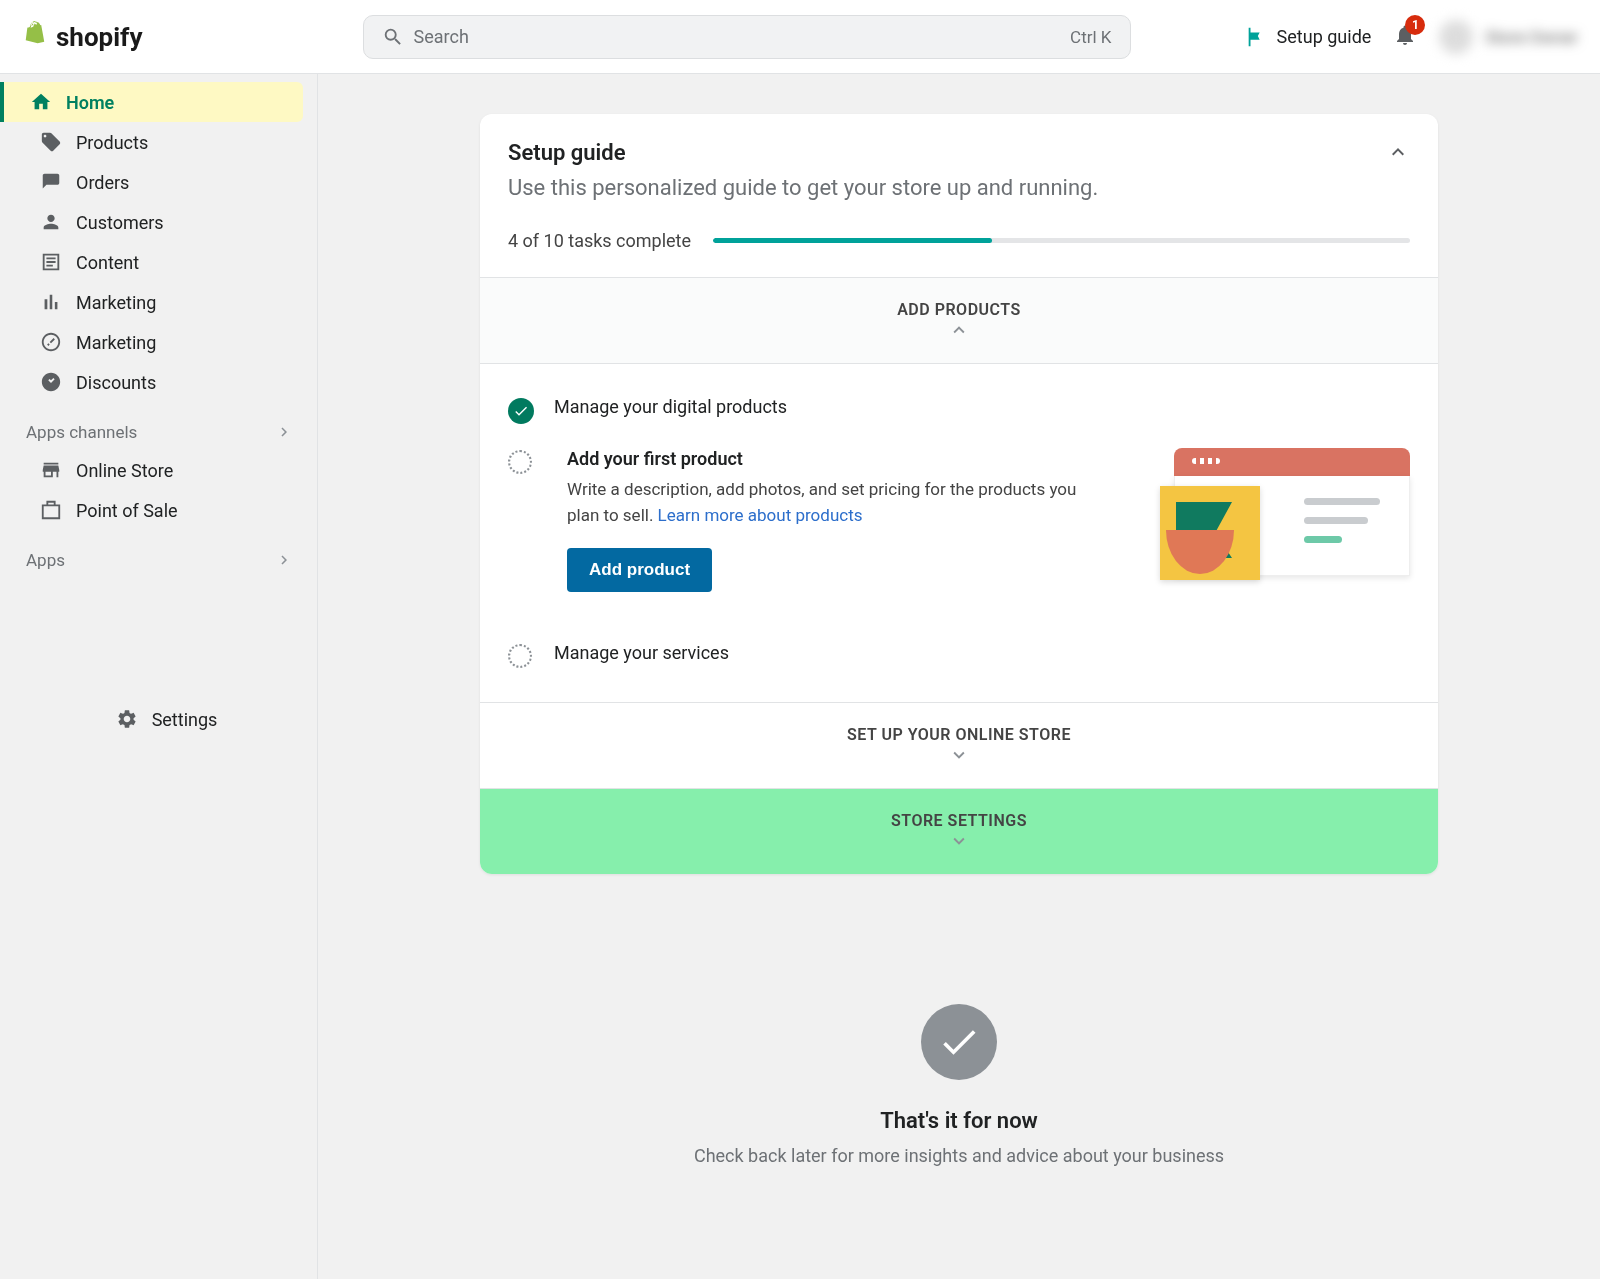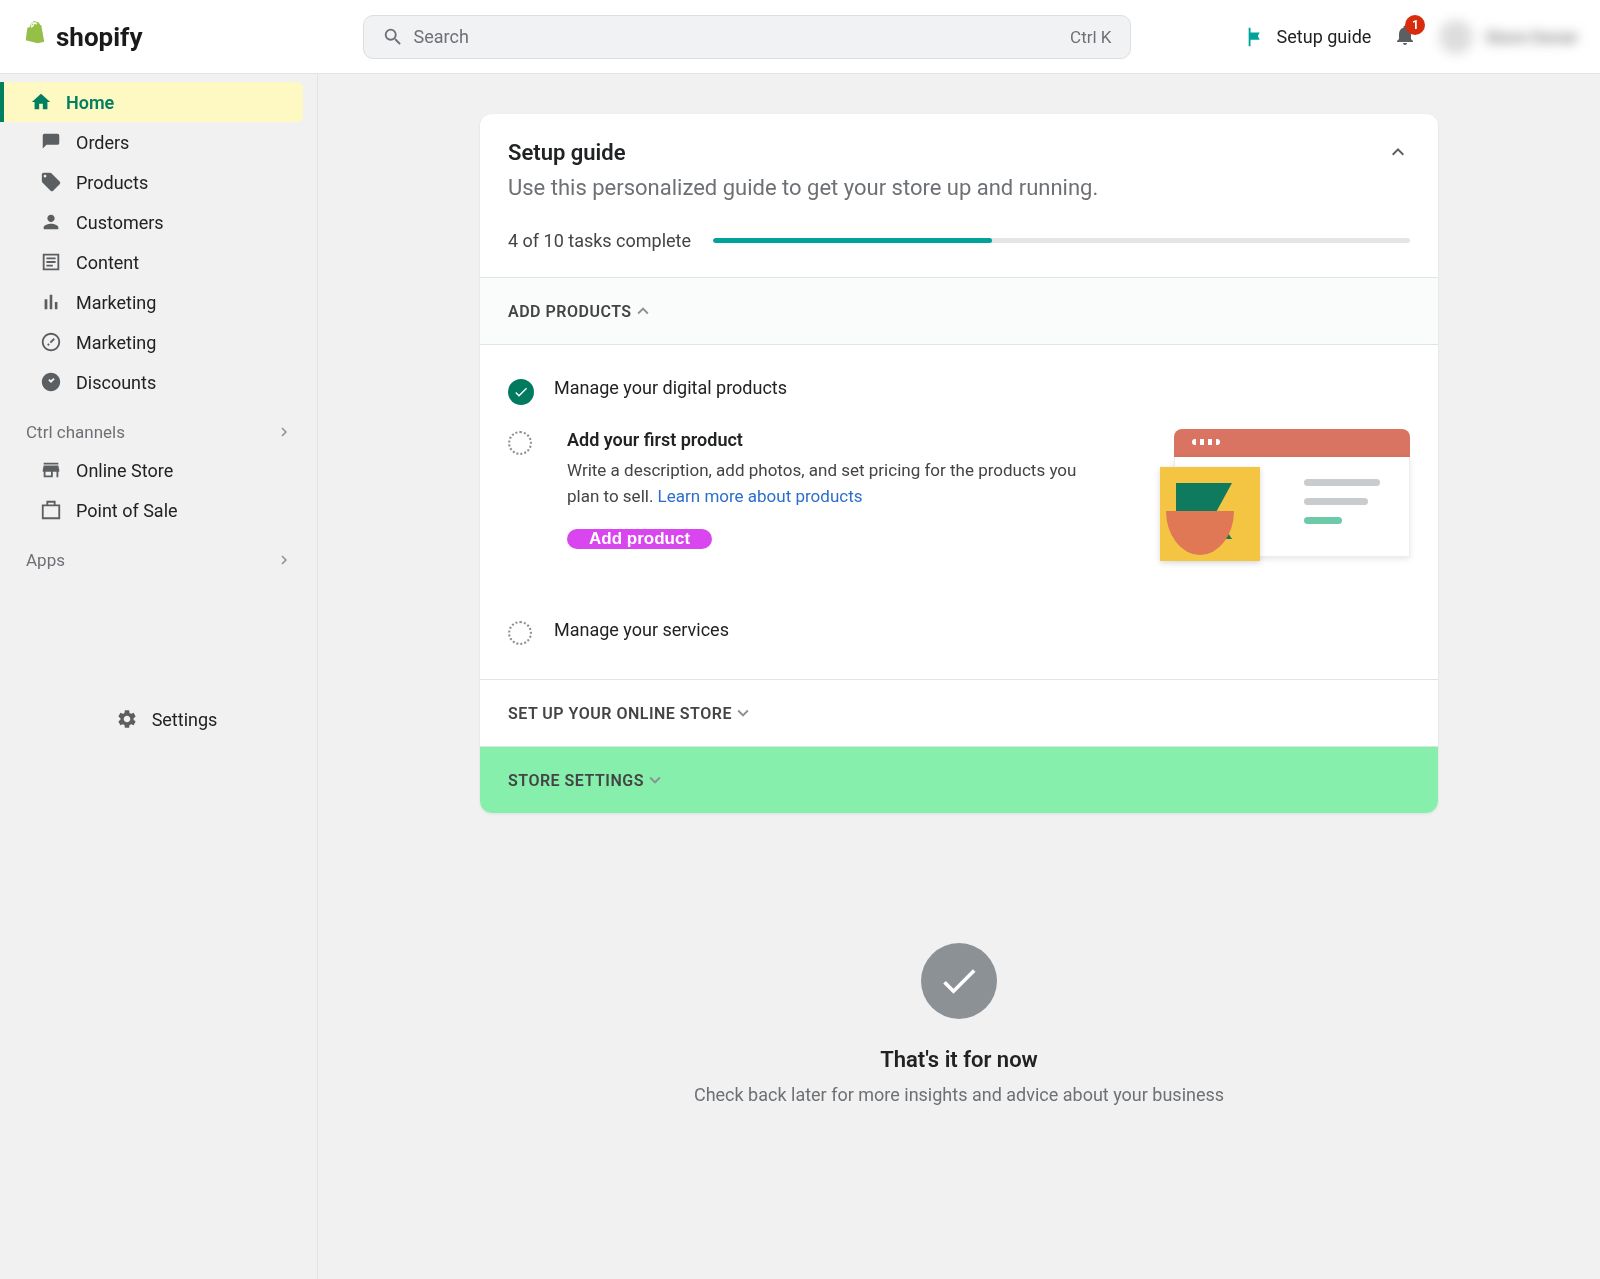--- a/index.html
+++ b/index.html
@@ -41,35 +41,35 @@
 .card-header-text { flex: 1; }
 .card-title { font-size: 22px; font-weight: 600; color: #202223; margin-bottom: 10px; }
 .card-subtitle { font-size: 22px; color: #6d7175; }
 .collapse-btn { cursor: pointer; }
 .progress-row { padding: 10px 28px 26px 28px; display: flex; align-items: center; gap: 22px; }
 .progress-text { font-size: 18px; color: #444; }
 .progress-bar { flex: 1; height: 5px; background: #e4e5e7; border-radius: 3px; overflow: hidden; }
 .progress-fill { height: 100%; background: #00a29a; border-radius: 3px; }
 
 .section { border-top: 1px solid #e1e3e5; }
-.section-head { padding: 22px 28px; display: flex; align-items: center; justify-content: flex-start; cursor: pointer; background: #fafbfb; }
+.section-head { padding: 22px 28px; display: flex; align-items: center; justify-content: flex-start; cursor: pointer; background: #fafbfb; flex-direction: column; }
 .section-head-title { font-size: 16px; font-weight: 600; letter-spacing: 0.5px; text-transform: uppercase; color: #444; }
 .section-body { padding: 20px 28px; border-top: 1px solid #e1e3e5; }
 
 .task { display: flex; gap: 20px; padding: 12px 0; }
 .task-icon { width: 26px; height: 26px; flex-shrink: 0; margin-top: 2px; }
 .check-circle { width: 26px; height: 26px; background: #017a5f; border-radius: 50%; display: flex; align-items: center; justify-content: center; }
 .check-circle svg { width: 16px; height: 16px; fill: #fff; }
 .dotted-circle { width: 24px; height: 24px; border: 2px dotted #8c9196; border-radius: 50%; }
 .task-content { flex: 1; }
 .task-title { font-size: 18px; color: #202223; }
 .task-expanded { margin-top: 8px; }
 .task-desc { font-size: 17px; color: #444; line-height: 1.5; max-width: 520px; }
 .task-desc a { color: #2c6ecb; text-decoration: none; }
-.btn-primary { display: inline-block; margin-top: 20px; background: #d946ef; color: #fff; border: none; padding: 0 22px; font-size: 17px; font-weight: 600; border-radius: 18px; cursor: pointer; }
+.btn-primary { display: inline-block; margin-top: 20px; background: #0369a1; color: #fff; border: none; padding: 12px 22px; font-size: 17px; font-weight: 600; border-radius: 4px; cursor: pointer; }
 
 .task-illustration { width: 250px; height: 140px; position: relative; margin-left: 20px; }
 .illus-bg { position: absolute; top: 0; right: 0; width: 236px; height: 28px; background: #d97362; border-radius: 8px 8px 0 0; }
 .illus-bg::after { content:''; position:absolute; top:10px; left:18px; width:28px; height:6px; background:repeating-linear-gradient(90deg,#fff 0 4px,transparent 4px 8px); border-radius:3px;}
 .illus-panel { position: absolute; top: 28px; right: 0; width: 236px; height: 100px; background: #fff; border: 1px solid #eee; border-top:none; box-shadow: 0 2px 6px rgba(0,0,0,0.1); }
 .illus-img { position: absolute; top: 38px; left: 0; width: 100px; height: 94px; background: #f4c542; box-shadow: 0 2px 6px rgba(0,0,0,0.15); }
 .illus-img::after { content: ''; position: absolute; top: 16px; left: 16px; width: 56px; height: 56px; background: #107a5f; clip-path: polygon(0 0, 100% 0, 70% 55%, 100% 100%, 0 100%); }
 .illus-circle { position: absolute; top: 82px; left: 6px; width: 68px; height: 44px; background: #e07856; border-radius: 50% 50% 0 0 / 100% 100% 0 0; transform: rotate(180deg); }
 .illus-lines { position: absolute; top: 50px; right: 30px; }
 .illus-lines div { height: 7px; background: #c9cccf; border-radius: 4px; margin-bottom: 12px; }
@@ -127,32 +127,32 @@
 
 <div class="sidebar">
   <div class="nav-item active">
     <svg viewBox="0 0 24 24">
         <path d="M10 20v-6h4v6h5v-8h3L12 3 2 12h3v8z"></path>
       </svg>
     <span>Home</span>
   </div>
   <div class="nav-item">
     <svg viewBox="0 0 24 24">
+        <path d="M21.41 11.58l-9-9C12.05 2.22 11.55 2 11 2H4c-1.1 0-2 .9-2 2v7c0 .55.22 1.05.59 1.42l9 9c.36.36.86.58 1.41.58s1.05-.22 1.41-.59l7-7c.37-.36.59-.86.59-1.41s-.23-1.06-.59-1.42zM5.5 7C4.67 7 4 6.33 4 5.5S4.67 4 5.5 4 7 4.67 7 5.5 6.33 7 5.5 7z"></path>
+      </svg>
+    <span>Products</span>
+  </div>
+  <div class="nav-item">
+    <svg viewBox="0 0 24 24">
         <path d="M19 3H5c-1.1 0-2 .9-2 2v14l4-4h12c1.1 0 2-.9 2-2V5c0-1.1-.9-2-2-2z"></path>
       </svg>
     <span>Orders</span>
   </div>
   <div class="nav-item">
     <svg viewBox="0 0 24 24">
-        <path d="M21.41 11.58l-9-9C12.05 2.22 11.55 2 11 2H4c-1.1 0-2 .9-2 2v7c0 .55.22 1.05.59 1.42l9 9c.36.36.86.58 1.41.58s1.05-.22 1.41-.59l7-7c.37-.36.59-.86.59-1.41s-.23-1.06-.59-1.42zM5.5 7C4.67 7 4 6.33 4 5.5S4.67 4 5.5 4 7 4.67 7 5.5 6.33 7 5.5 7z"></path>
-      </svg>
-    <span>Products</span>
-  </div>
-  <div class="nav-item">
-    <svg viewBox="0 0 24 24">
         <path d="M12 12c2.21 0 4-1.79 4-4s-1.79-4-4-4-4 1.79-4 4 1.79 4 4 4zm0 2c-2.67 0-8 1.34-8 4v2h16v-2c0-2.66-5.33-4-8-4z"></path>
       </svg>
     <span>Customers</span>
   </div>
   <div class="nav-item">
     <svg viewBox="0 0 24 24">
         <path d="M21 3H3v18h18V3zm-2 16H5V5h14v14zM7 7h10v2H7zm0 4h10v2H7zm0 4h7v2H7z"></path>
       </svg>
     <span>Content</span>
   </div>
@@ -169,21 +169,21 @@
     <span>Marketing</span>
   </div>
   <div class="nav-item">
     <svg viewBox="0 0 24 24">
         <path d="M12 2C6.48 2 2 6.48 2 12s4.48 10 10 10 10-4.48 10-10S17.52 2 12 2zm3 14l-6-6 1.4-1.4L12 10.2l2.6-2.6L16 9l-4 4 3 3z"></path>
       </svg>
     <span>Discounts</span>
   </div>
 
   <div class="section-header">
-    <span>Ctrl channels</span>
+    <span>Apps channels</span>
     <svg class="chevron" viewBox="0 0 24 24">
         <path d="M10 6L8.59 7.41 13.17 12l-4.58 4.59L10 18l6-6z"></path>
       </svg>
   </div>
   <div class="nav-item">
     <svg viewBox="0 0 24 24">
         <path d="M20 4H4v2h16V4zm1 10v-2l-1-5H4l-1 5v2h1v6h10v-6h4v6h2v-6h1zm-9 4H6v-4h6v4z"></path>
       </svg>
     <span>Online Store</span>
   </div>

